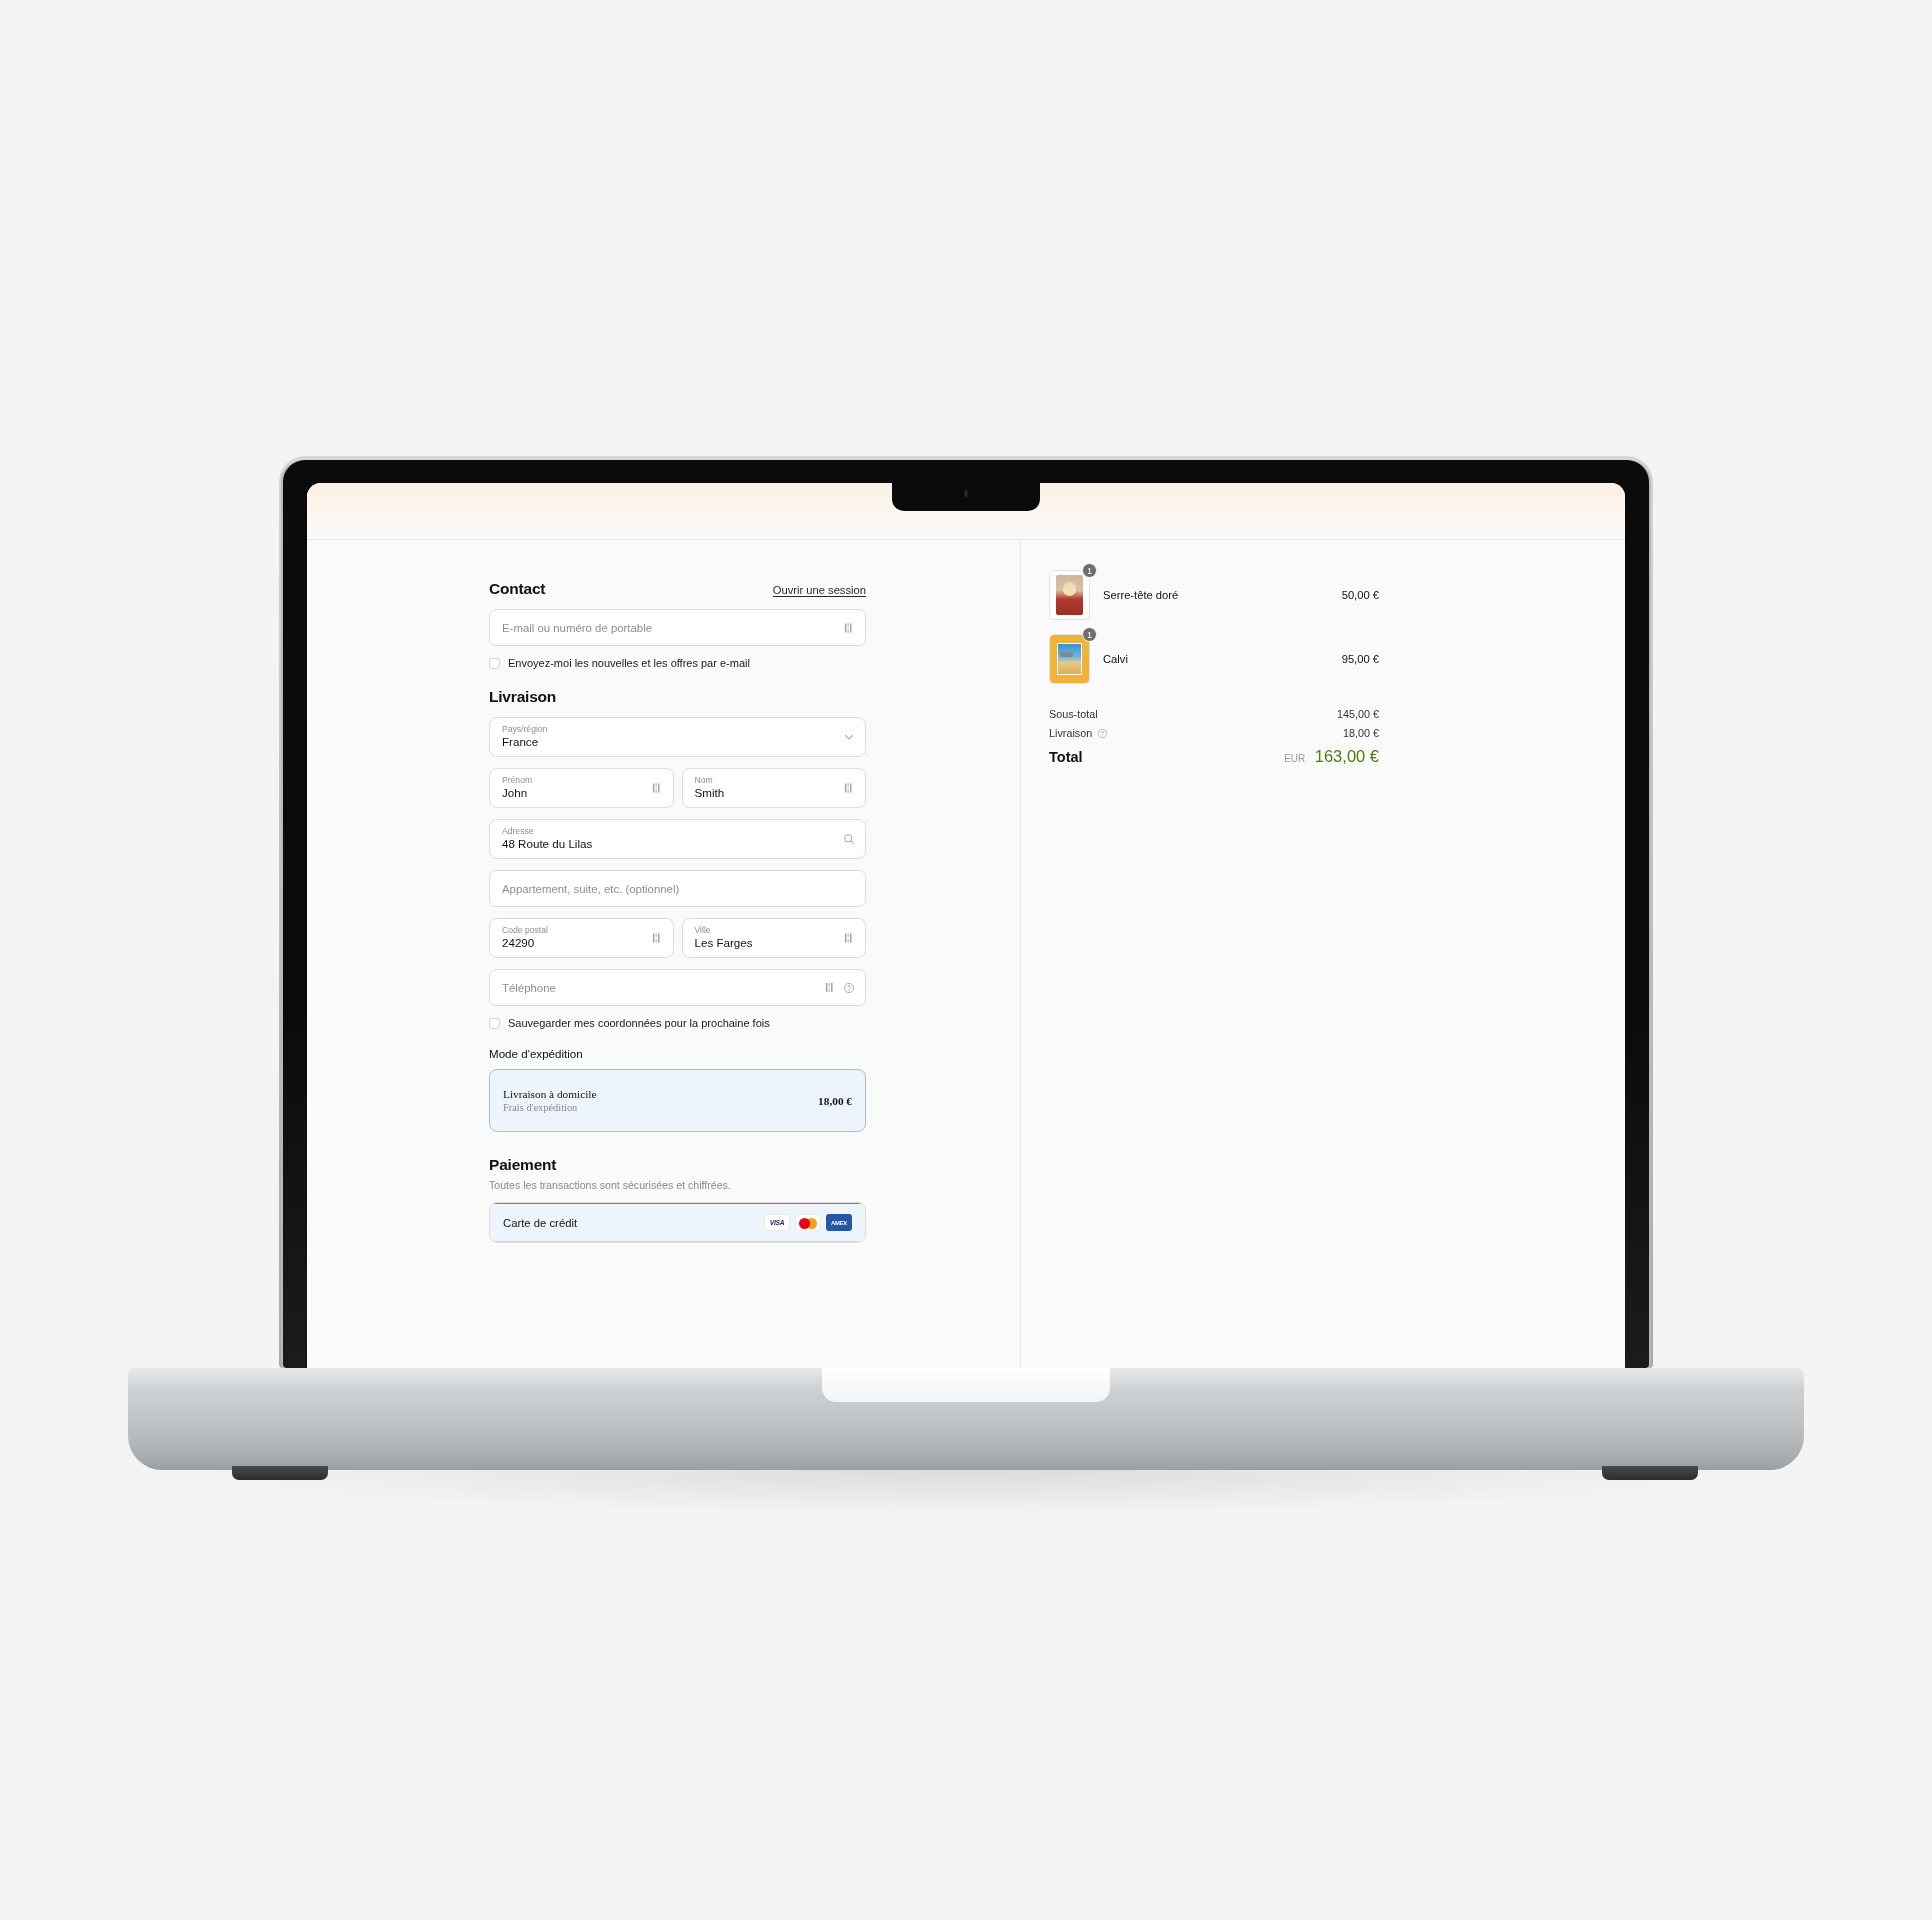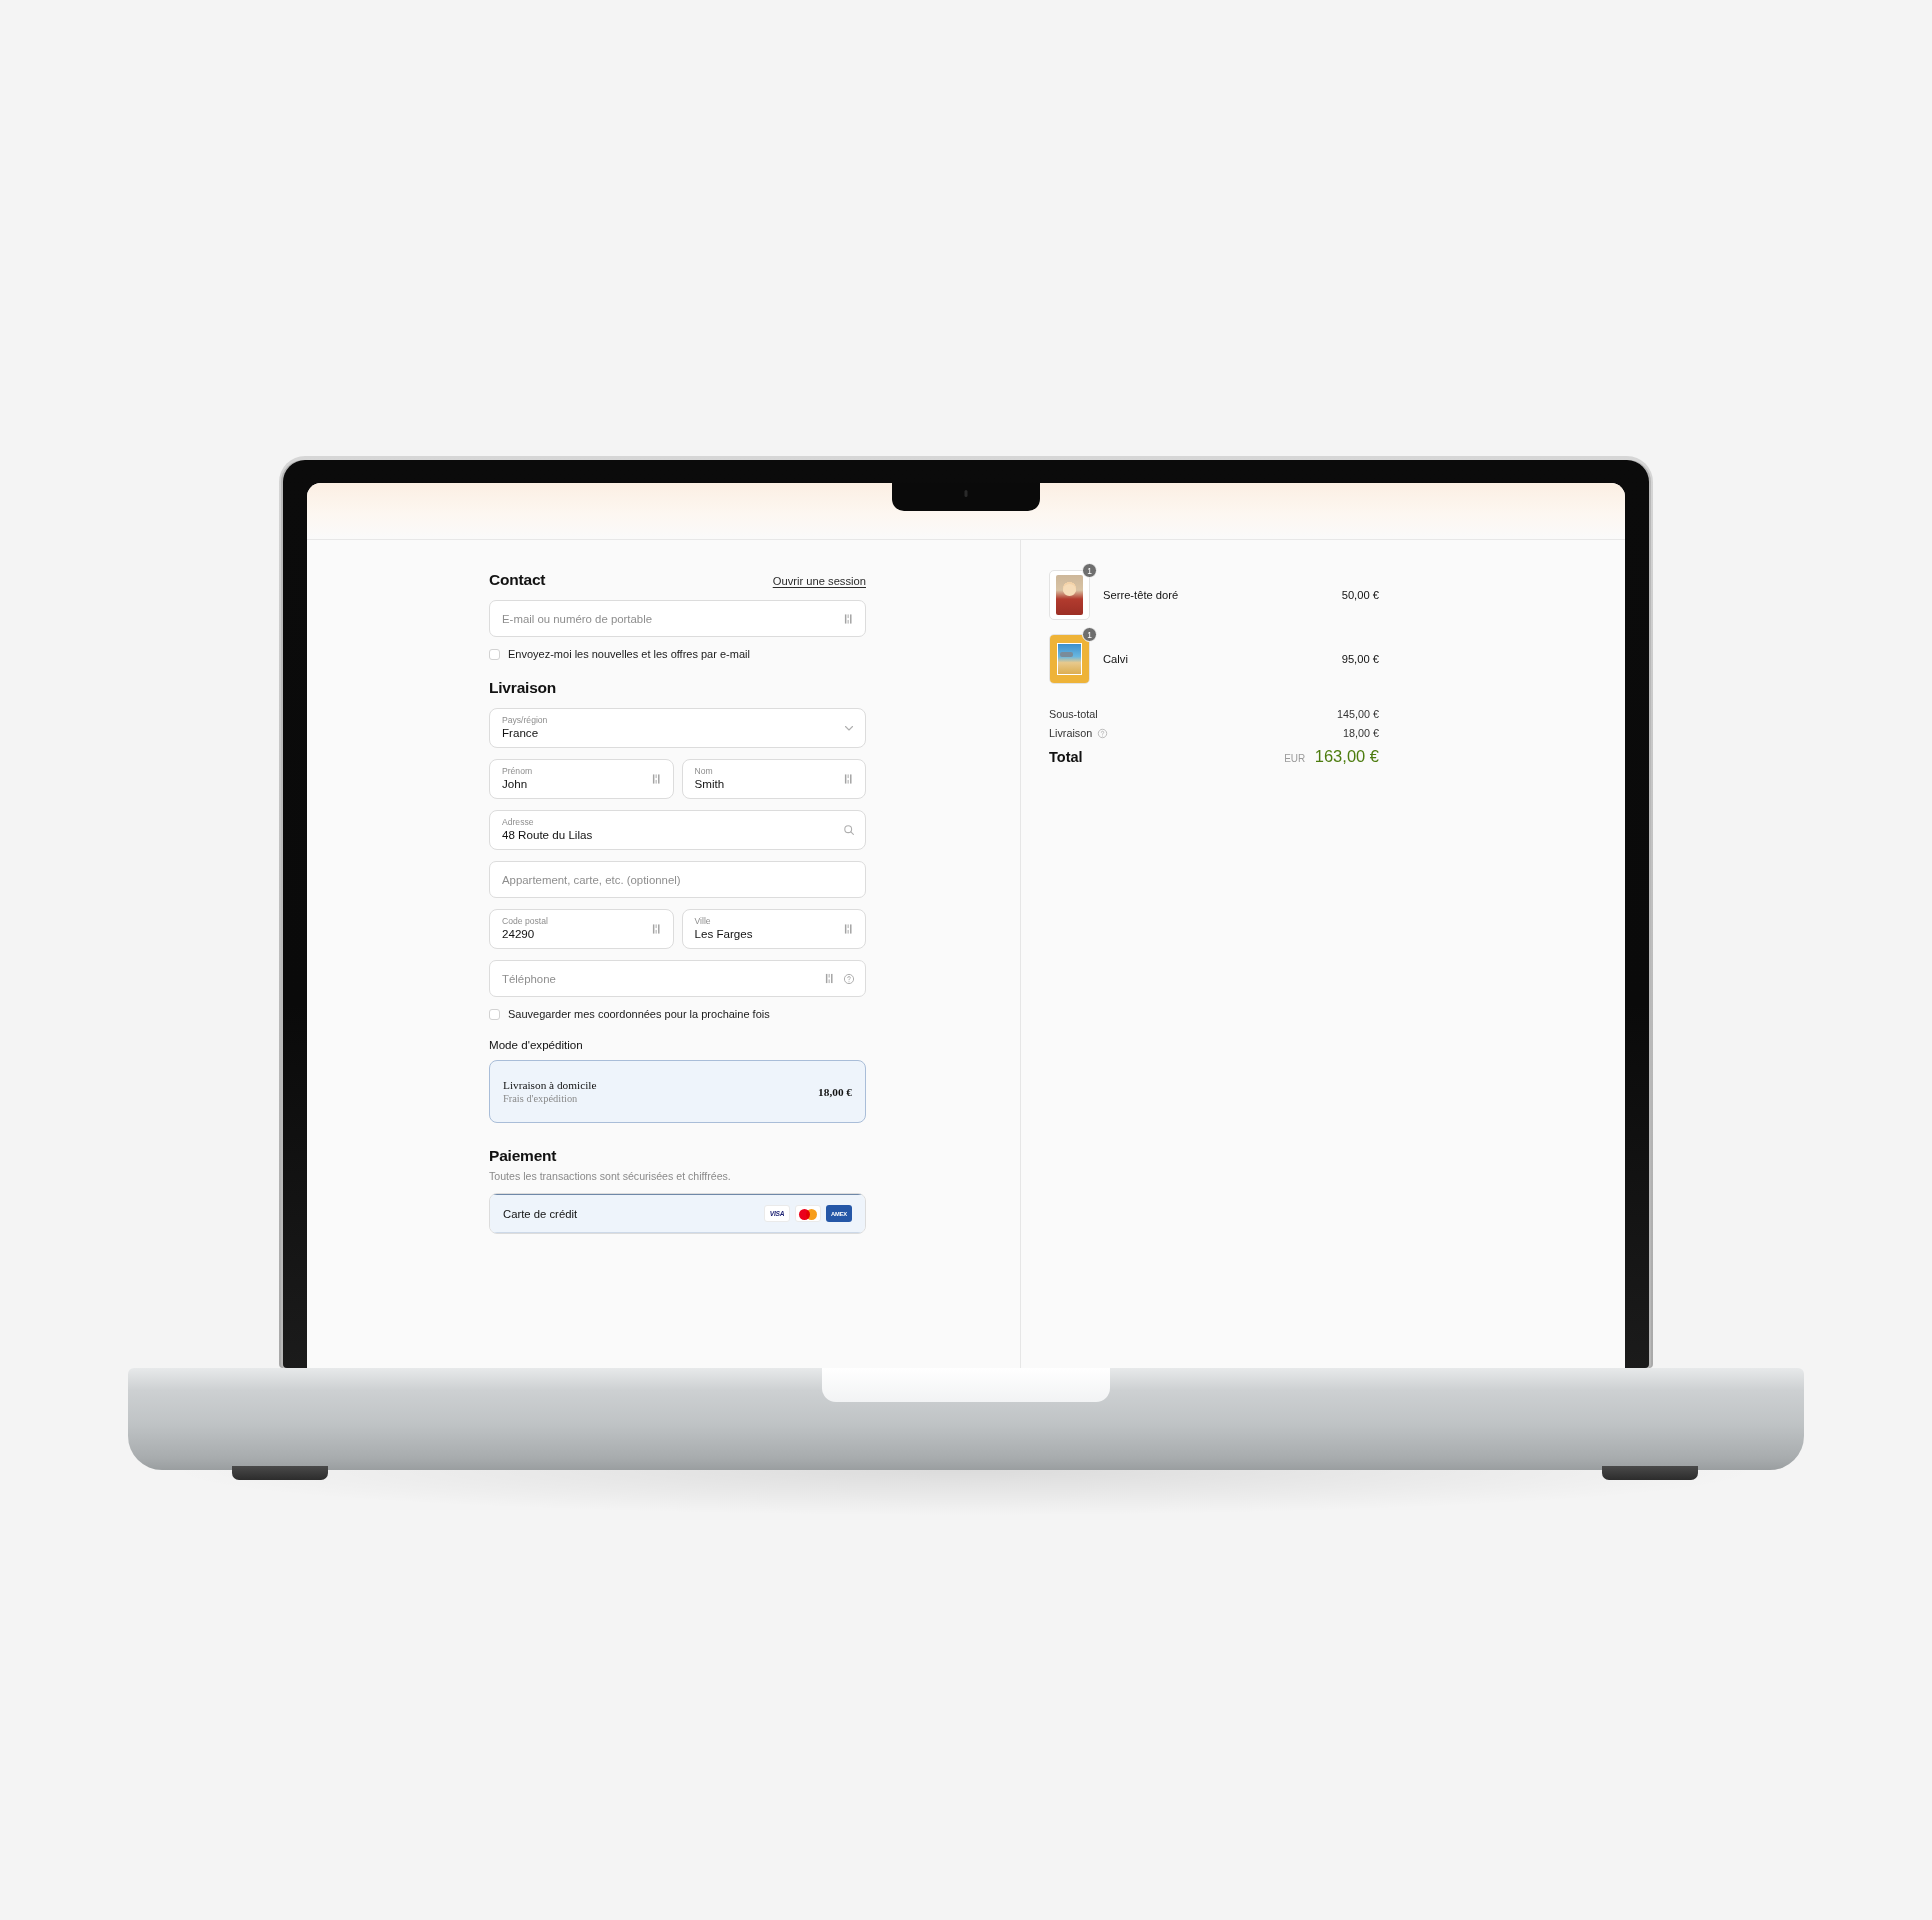--- a/index.html
+++ b/index.html
@@ -83,21 +83,21 @@
   .topband {
     position: absolute; left: 0; top: 0; width: 100%; height: 56px;
     background: linear-gradient(180deg,#fbefe3 0%, #fdf7f1 55%, #fafafa 100%);
   }
   .hairline { position: absolute; left: 0; top: 56px; width: 100%; height: 1px; background: #e7e7e7; }
 
   .cols { position: absolute; left: 0; top: 57px; width: 100%; height: 828px; display: flex; }
   .col-left { width: 713px; background: #fafafa; height: 100%; position: relative; }
   .col-right { flex: 1; background: #fafafa; height: 100%; border-left: 1px solid #e6e6e6; position: relative; }
 
-  .form { position: absolute; left: 182px; top: 31px; width: 377px; }
+  .form { position: absolute; left: 182px; top: 40px; width: 377px; }
 
   h2.sec { font-size: 15.5px; font-weight: 700; color: #121212; letter-spacing: -.2px; }
   .sec-row { display: flex; align-items: baseline; justify-content: space-between; }
   .link { font-size: 11.2px; color: #2b2b2b; text-decoration: underline; text-underline-offset: 2px; cursor: pointer; }
 
   .field {
     position: relative; border: 1px solid #dcdcdc; border-radius: 7px;
     background: #fff; height: 37px; margin-top: 11px;
     display: flex; flex-direction: column; justify-content: center;
     padding: 0 12px;
@@ -271,21 +271,21 @@
             <span class="f-value">48 Route du Lilas</span>
             <span class="f-icons">
               <svg class="icon-generic" viewBox="0 0 12 12">
                   <circle cx="5.2" cy="5.2" r="3.4" fill="none" stroke="#7a7a7a" stroke-width="1.1"></circle>
                   <path d="M7.8 7.8l2.6 2.6" stroke="#7a7a7a" stroke-width="1.1" stroke-linecap="round"></path>
                 </svg>
             </span>
           </div>
 
           <div class="field">
-            <span class="f-ph">Appartement, carte, etc. (optionnel)</span>
+            <span class="f-ph">Appartement, suite, etc. (optionnel)</span>
           </div>
 
           <div class="row2">
             <div class="field tall">
               <span class="f-label">Code postal</span>
               <span class="f-value">24290</span>
               <span class="f-icons">
                 <svg class="icon-autofill" viewBox="0 0 12 12">
                     <rect x="1" y="1" width="1.6" height="10" fill="#6b6b6b"></rect>
                     <rect x="4" y="1" width="1" height="4" fill="#6b6b6b"></rect>

